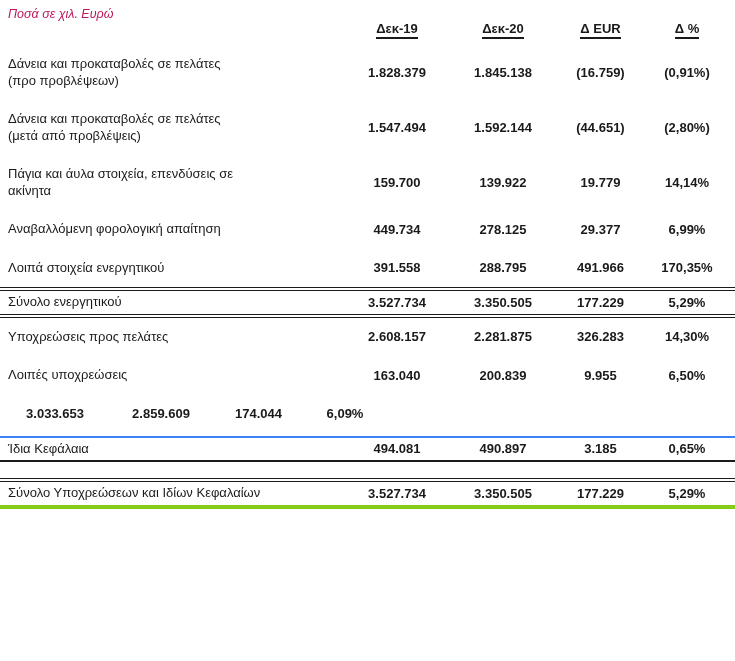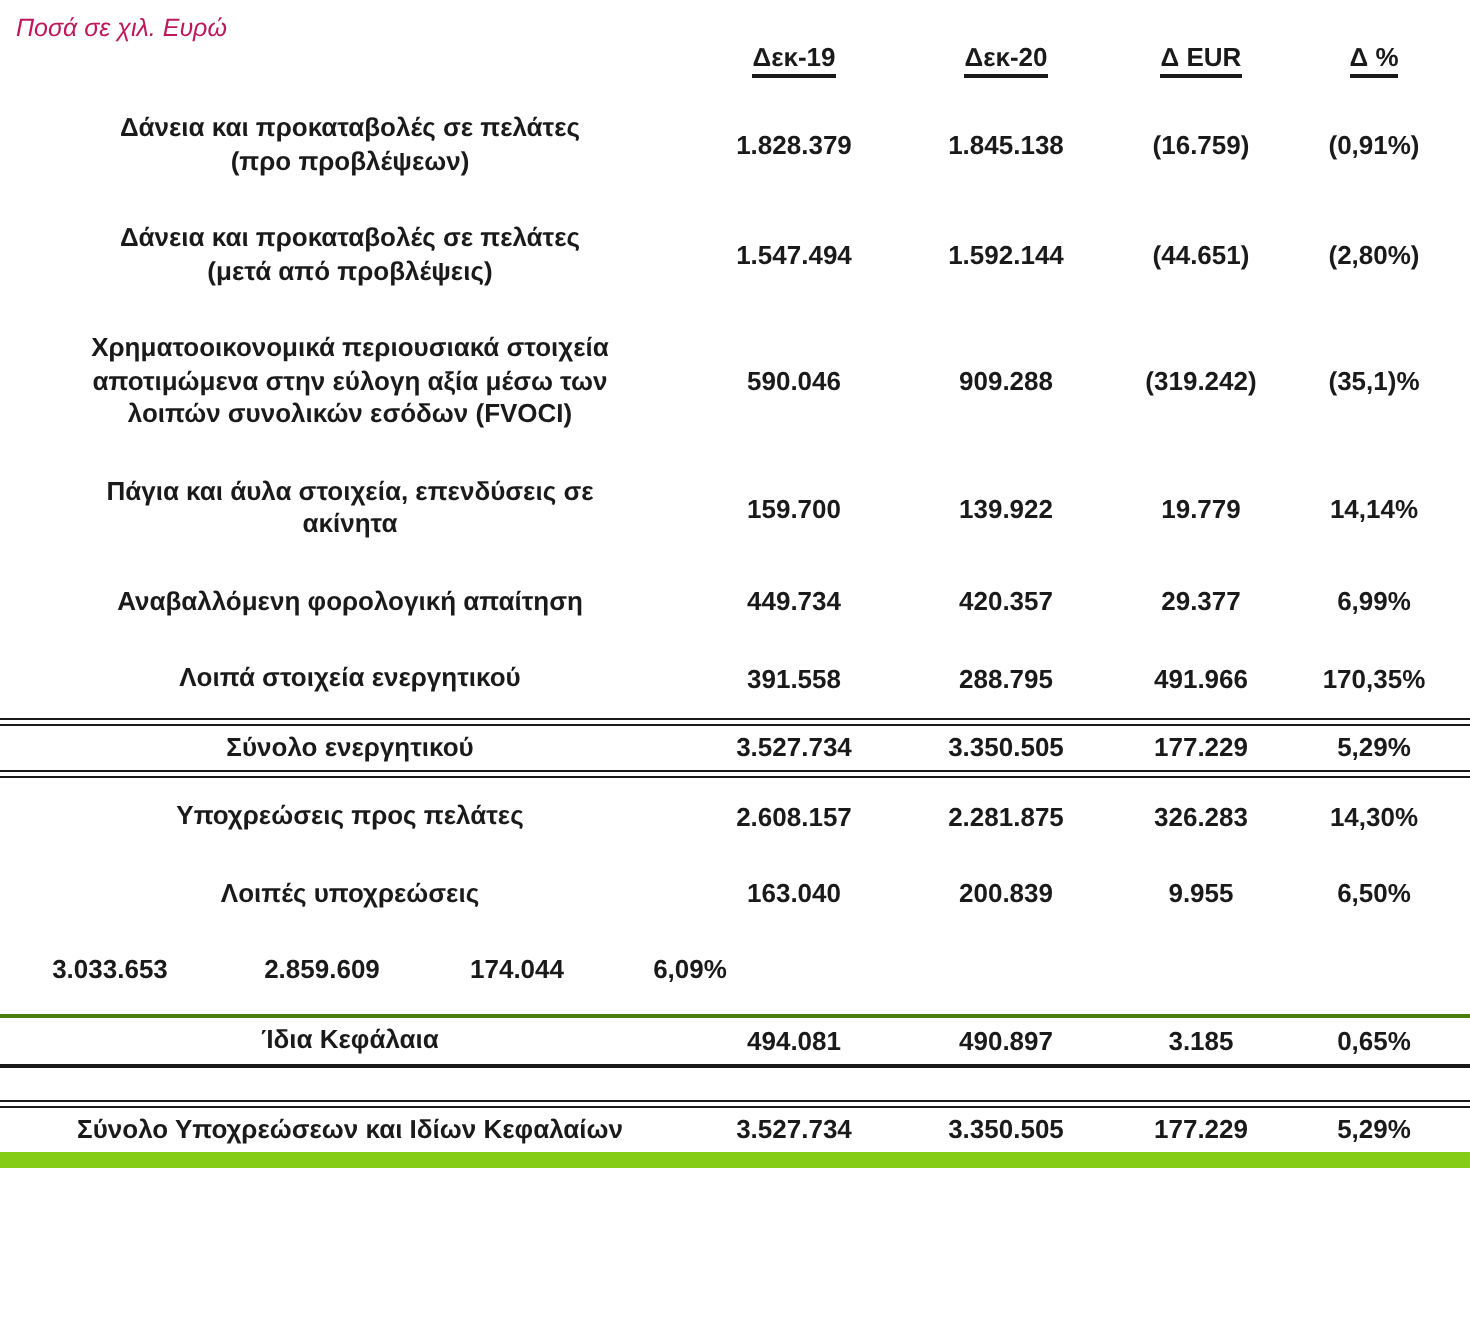--- a/index.html
+++ b/index.html
@@ -32,25 +32,24 @@
     display: flex;
     align-items: center;
     box-sizing: border-box;
   }
   .cell {
     box-sizing: border-box;
   }
   .cell.label {
     flex: 0 0 342px;
     padding-left: 8px;
-    font-weight: bold;
+    font-weight: normal;
     font-size: 13px;
     line-height: 16.5px;
     white-space: pre-line;
-    text-align: center;
   }
   .cell.num {
     font-weight: bold;
     font-size: 13px;
     text-align: center;
   }
   .c0 { flex: 0 0 110px; }
   .c1 { flex: 0 0 102px; }
   .c2 { flex: 0 0 93px; }
   .c3 { flex: 0 0 80px; }
@@ -64,28 +63,28 @@
     padding-bottom: 1px;
   }
 
   .row.plain { padding: 11px 0; }
   .row.total {
     border-top: 4px double #1a1a1a;
     border-bottom: 4px double #1a1a1a;
     padding: 3px 0;
   }
   .row.ruled {
-    border-top: 2px solid #4d7c0f;
+    border-top: 2px solid #3b82f6;
     border-bottom: 2px solid #1a1a1a;
     padding: 3px 0;
     margin-top: 4px;
   }
   .row.grand {
     border-top: 4px double #1a1a1a;
-    border-bottom: 8px solid #84cc16;
+    border-bottom: 4px solid #84cc16;
     padding: 3px 0;
     margin-top: 16px;
   }
 </style>
 </head>
 <body>
 
 <div class="page">
   <div class="note">Ποσά σε χιλ. Ευρώ</div>
 
@@ -116,40 +115,31 @@
         </div>
         <div class="row plain">
           <div class="cell label">Δάνεια και προκαταβολές σε πελάτες
 (μετά από προβλέψεις)</div>
           <div class="cell num c0">1.547.494</div>
           <div class="cell num c1">1.592.144</div>
           <div class="cell num c2">(44.651)</div>
           <div class="cell num c3">(2,80%)</div>
         </div>
         <div class="row plain">
-          <div class="cell label">Χρηματοοικονομικά περιουσιακά στοιχεία
-αποτιμώμενα στην εύλογη αξία μέσω των
-λοιπών συνολικών εσόδων (FVOCI)</div>
-          <div class="cell num c0">590.046</div>
-          <div class="cell num c1">909.288</div>
-          <div class="cell num c2">(319.242)</div>
-          <div class="cell num c3">(35,1)%</div>
-        </div>
-        <div class="row plain">
           <div class="cell label">Πάγια και άυλα στοιχεία, επενδύσεις σε
 ακίνητα</div>
           <div class="cell num c0">159.700</div>
           <div class="cell num c1">139.922</div>
           <div class="cell num c2">19.779</div>
           <div class="cell num c3">14,14%</div>
         </div>
         <div class="row plain">
           <div class="cell label">Αναβαλλόμενη φορολογική απαίτηση</div>
           <div class="cell num c0">449.734</div>
-          <div class="cell num c1">420.357</div>
+          <div class="cell num c1">278.125</div>
           <div class="cell num c2">29.377</div>
           <div class="cell num c3">6,99%</div>
         </div>
         <div class="row plain">
           <div class="cell label">Λοιπά στοιχεία ενεργητικού</div>
           <div class="cell num c0">391.558</div>
           <div class="cell num c1">288.795</div>
           <div class="cell num c2">491.966</div>
           <div class="cell num c3">170,35%</div>
         </div>

